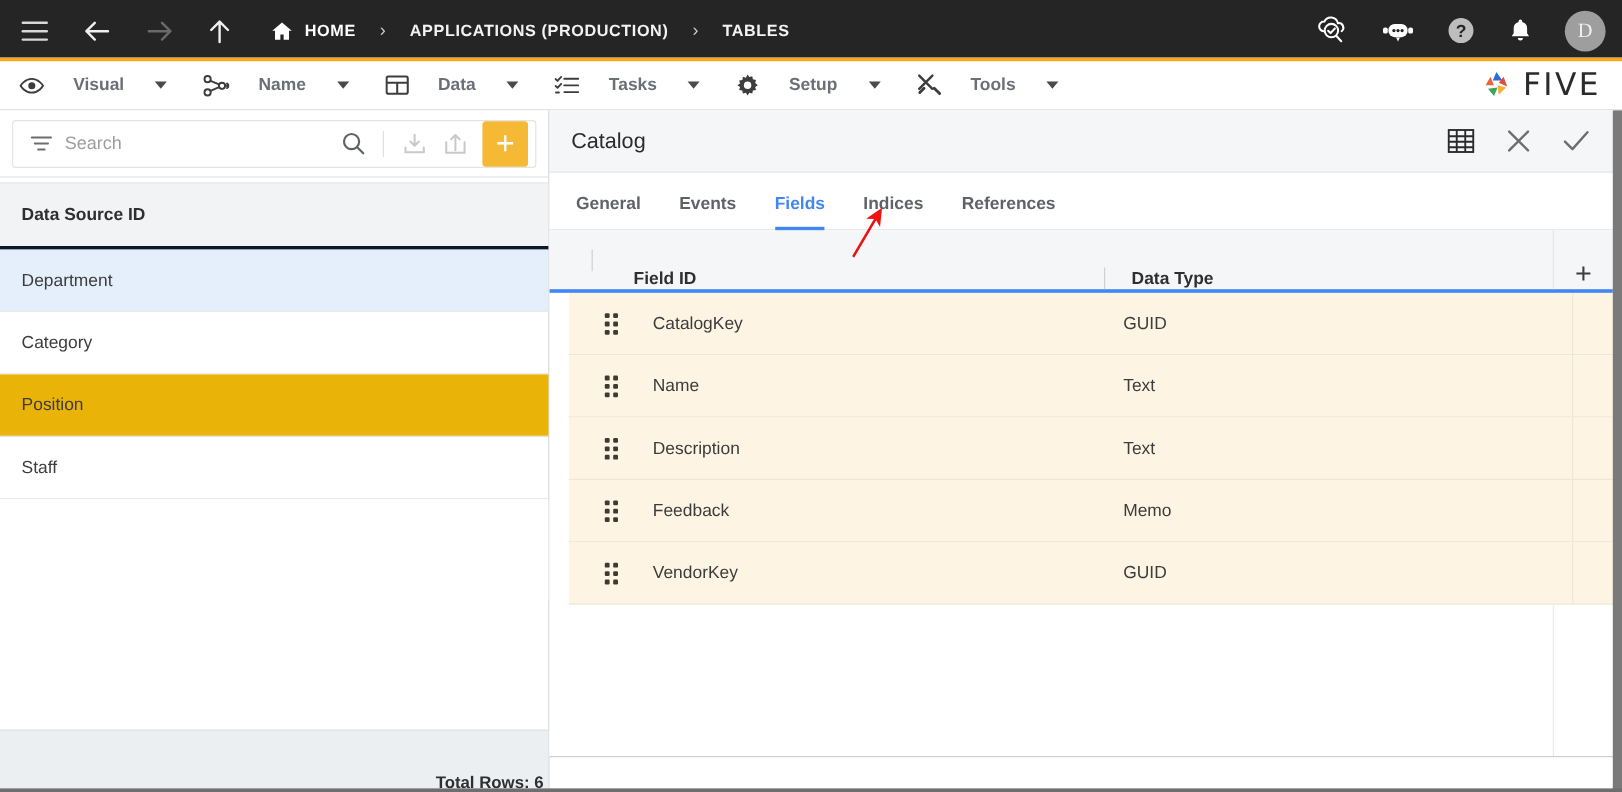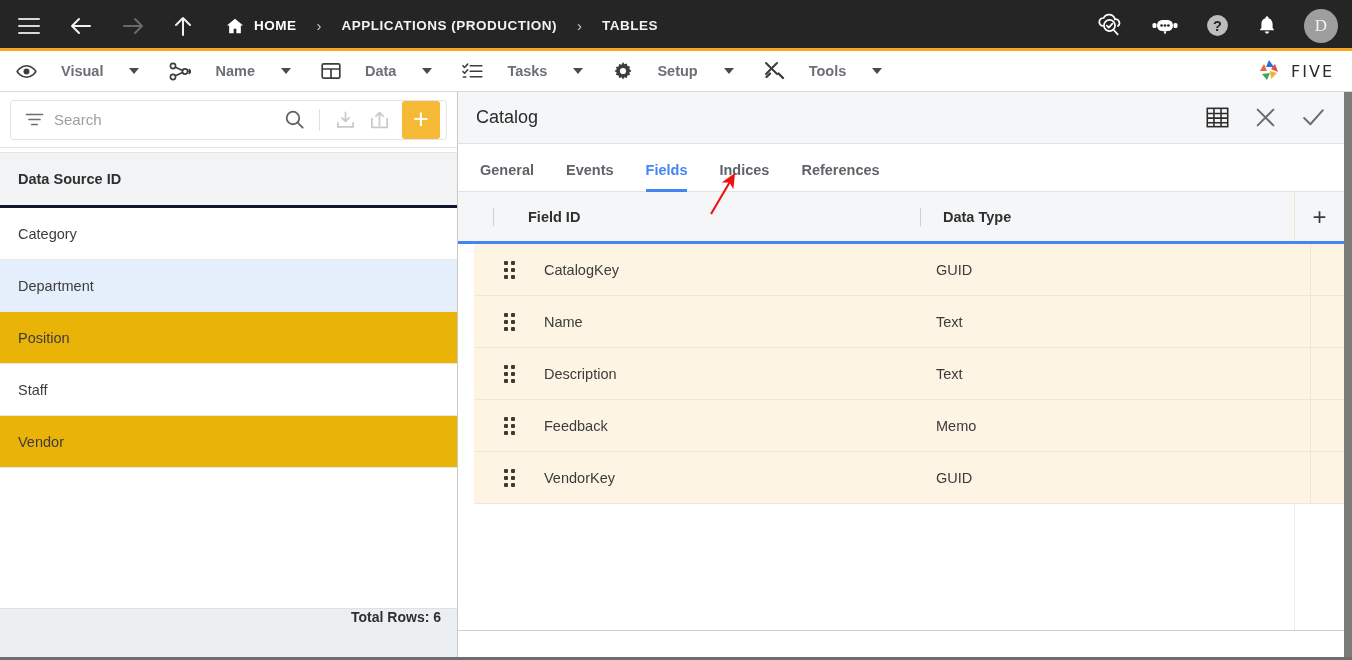--- a/index.html
+++ b/index.html
@@ -45,21 +45,21 @@
   .menu-item {
     display:flex; align-items:center; gap:24px; margin-right:30px;
     cursor:pointer; height:100%;
   }
   .menu-label { color:#6b6f76; font-size:14.5px; font-weight:600; }
   .caret { width:0;height:0;border-left:5px solid transparent;border-right:5px solid transparent;border-top:6px solid #4a4a4a; margin-left:2px;}
   .mi-icon { color:#3d3d3d; display:flex; align-items:center; }
   .five-logo {
     margin-left:auto; margin-right:18px; display:flex; align-items:center; gap:7px;
   }
-  .five-text { font-size:16px; letter-spacing:2px; color:#2b2b2b; font-weight:400; font-family:"DejaVu Sans", sans-serif;}
+  .five-text { font-size:26px; letter-spacing:2px; color:#2b2b2b; font-weight:400; font-family:"DejaVu Sans", sans-serif;}
 
   
   .leftpanel {
     position:absolute; top:92px; left:0; width:458px; height:568px;
     background:#fff; border-right:1px solid #c9c9c9;
   }
   .searchrow {
     height:56px; display:flex; align-items:center; padding:0 10px;
     border-bottom:1px solid #e2e2e2;
   }
@@ -90,22 +90,22 @@
   .listhead-label { font-size:14.5px; font-weight:700; color:#2f2f2f; }
   .listrow {
     height:52px; display:flex; align-items:center; padding-left:18px;
     border-bottom:1px solid #e9e9e9; font-size:14.5px; color:#3c3c3c; cursor:pointer;
   }
   .listrow.alt { background:#eab308; }
   .listrow.sel { background:#e4effb; }
   .listfill { background:#fff; }
   .listfoot {
     position:absolute; bottom:0; left:0; width:457px; height:52px;
-    background:#eceff1; display:flex; align-items:flex-start; justify-content:flex-end;
-    padding-right:16px; border-top:1px solid #e0e0e0;
+    background:#eceff1; display:flex; align-items:flex-end; justify-content:flex-end;
+    padding-right:4px; border-top:1px solid #e0e0e0;
   }
   .listfoot span { font-size:14px; font-weight:700; color:#2f2f2f; }
 
   
   .rightpanel {
     position:absolute; top:92px; left:458px; width:886px; height:568px; background:#fff;
   }
   .rp-header {
     height:52px; background:#f4f6f7; display:flex; align-items:center;
     padding:0 18px; border-bottom:1px solid #e2e2e2;
@@ -122,21 +122,21 @@
   .tab.active { color:#4285F4; }
   .tab.active::after {
     content:""; position:absolute; left:0; right:0; bottom:-1px; height:3px; background:#4285F4;
   }
 
   .grid { background:#fff; }
   .grid-head {
     height:52px; background:#f4f6f7; display:flex; align-items:center;
     border-bottom:3px solid #4285F4; position:relative;
   }
-  .gh-cell { font-size:14.5px; font-weight:700; color:#2f2f2f; display:flex; align-items:center; height:100%; }
+  .gh-cell { font-size:14.5px; font-weight:700; color:#2f2f2f; display:flex; align-items:flex-end; height:100%; }
   .vdiv { width:1px; height:18px; background:#d0d0d0; }
   .grid-row {
     height:52px; display:flex; align-items:center; background:#fdf4e3;
     border-bottom:1px solid #efe7d6; font-size:14.5px; color:#3c3c3c;margin-left:16px;
   }
   .col-grip { width:70px; display:flex; align-items:center; justify-content:center; flex:0 0 70px;}
   .col-field { width:392px; flex:0 0 392px; }
   .col-type { width:374px; flex:0 0 374px; }
   .col-last { flex:1; border-left:1px solid #efe7d6; height:100%; }
   .grip { display:grid; grid-template-columns:repeat(2,4px); grid-template-rows:repeat(3,4px); gap:3px; }
@@ -351,34 +351,31 @@
           <span class="plus-glyph">+</span>
         </span>
       </div>
     </div>
 
     <div class="listhead">
       <span class="listhead-label">Data Source ID</span>
     </div>
 
     <div>
+      <div class="listrow sel">
+        <span>Department</span>
+      </div>
       <div class="listrow">
         <span>Category</span>
       </div>
-      <div class="listrow sel">
-        <span>Department</span>
-      </div>
       <div class="listrow alt">
         <span>Position</span>
       </div>
       <div class="listrow">
         <span>Staff</span>
-      </div>
-      <div class="listrow alt">
-        <span>Vendor</span>
       </div>
       <div class="listfill" style="height:84px;"></div>
     </div>
 
     <div class="listfoot">
       <span>Total Rows: 6</span>
     </div>
   </div>
 
   <div class="rightpanel">

